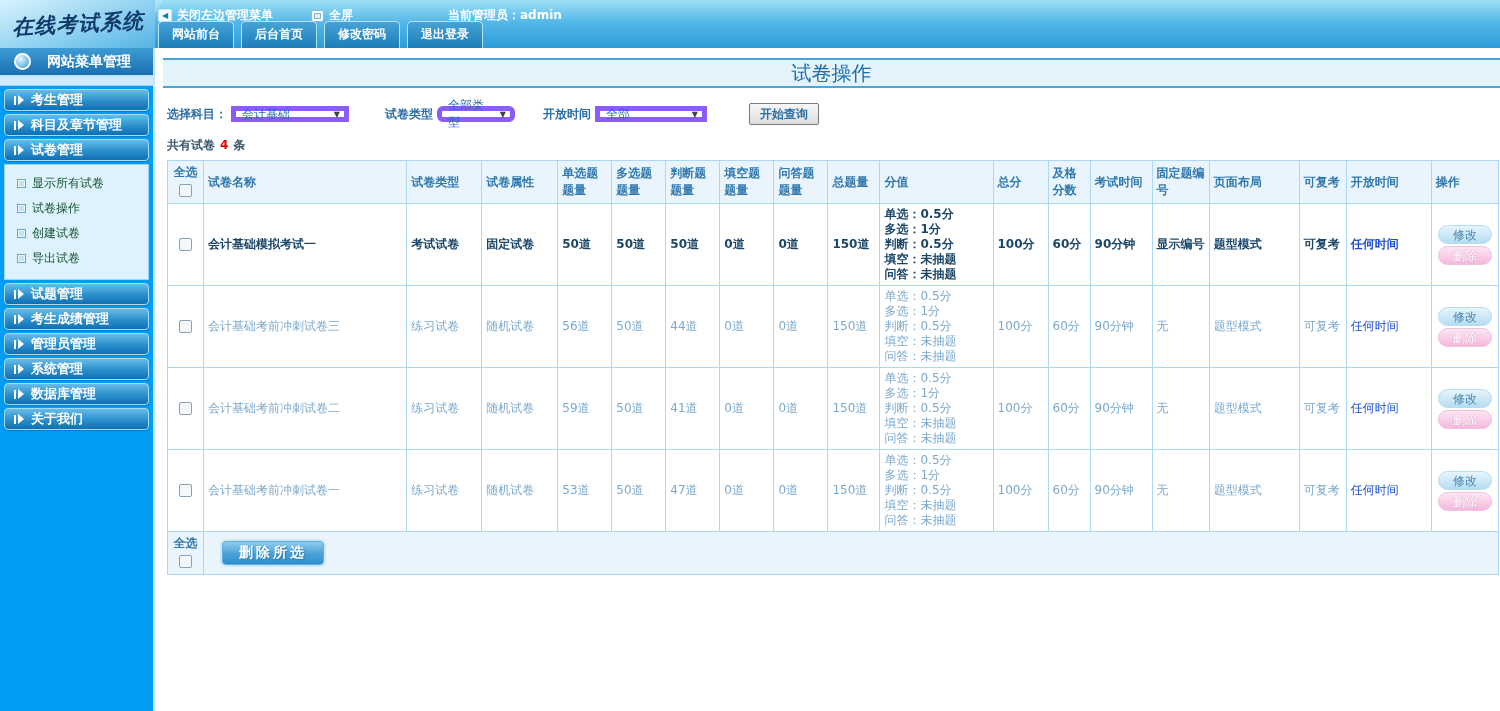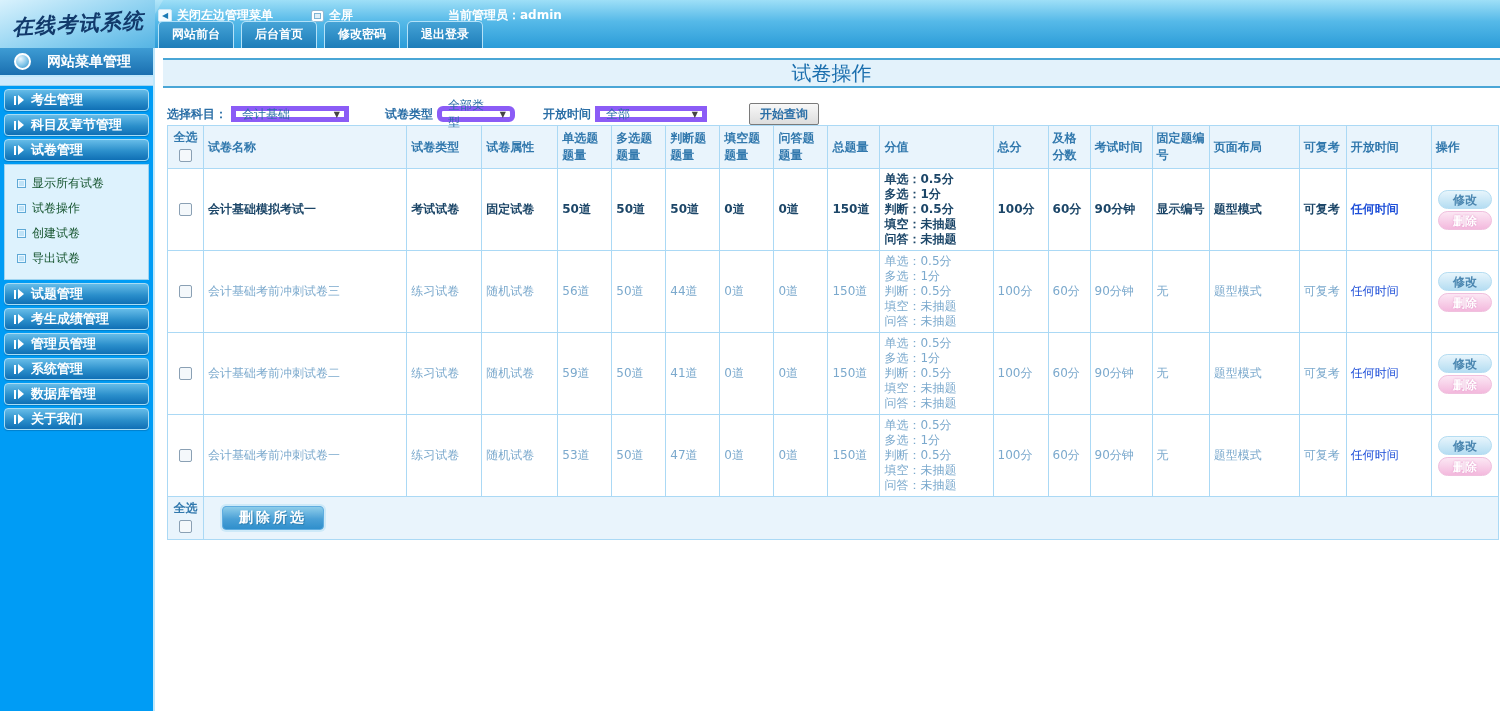--- a/index.html
+++ b/index.html
@@ -81,21 +81,21 @@
     vertical-align:middle; word-break:break-all; }
   .papers thead th { background:#e9f4fc; color:#3178ad; font-weight:bold; height:38px; }
   .papers tbody td { color:#7ba9cd; height:74px; background:#fff; }
   .papers tbody tr.em td { color:#1c4668; font-weight:bold; }
   .papers td.red, .papers tr.em td.red { color:#1d4ed8; }
   .score-cell div { line-height:15px; }
   .c-center { text-align:center !important; }
   input.cb { appearance:none; -webkit-appearance:none; width:13px; height:13px;
     border:1px solid #8aa0b4; background:#f4f8fb; border-radius:2px; cursor:pointer; margin-top:3px; }
   .pill { width:54px; height:19px; border-radius:10px; margin:2px auto; text-align:center;
-    line-height:19px; font-weight:bold; font-size:12px; cursor:pointer; }
+    line-height:19px; font-weight:normal; font-size:12px; cursor:pointer; }
   .pill.edit { background:linear-gradient(180deg,#e7f5fc 0%,#b5ddf2 100%);
     border:1px solid #b5ddf2; color:#4a86b0; }
   .pill.del { background:linear-gradient(180deg,#fce7f4 0%,#f3b9dd 100%);
     border:1px solid #f0c0de; color:#fff; text-shadow:0 0 2px #e08cc4; }
   .foot-row td { background:#e9f4fc; height:28px; color:#3178ad; font-weight:bold; }
   .del-selected { margin-left:14px; height:24px; padding:0 16px; border:1px solid #5fade0;
     border-radius:4px; background:linear-gradient(180deg,#8ecdea 0%,#4aa0d6 55%,#2f8fcc 100%);
     box-shadow:0 0 0 2px #cde9f8; color:#fff; font-weight:bold; font-size:14px;
     letter-spacing:3px; text-shadow:1px 1px 1px #2e7fb0; cursor:pointer; font-family:inherit; }
 </style>
@@ -238,20 +238,23 @@
     <span class="gap2"></span>
     <span class="flabel">开放时间</span>
     <span class="sel w-open">
       <span>全部</span>
       <span class="caret">▼</span>
     </span>
     <span class="gap3"></span>
     <button class="search-btn">开始查询</button>
   </div>
 
+  <div class="count-line">
+    <span>共有试卷</span><span class="cnt">4</span><span>条</span>
+  </div>
 
   <table class="papers">
     <colgroup id="cols">
         <col style="width: 36px;">
         <col style="width: 203px;">
         <col style="width: 75px;">
         <col style="width: 76px;">
         <col style="width: 54px;">
         <col style="width: 54px;">
         <col style="width: 54px;">

